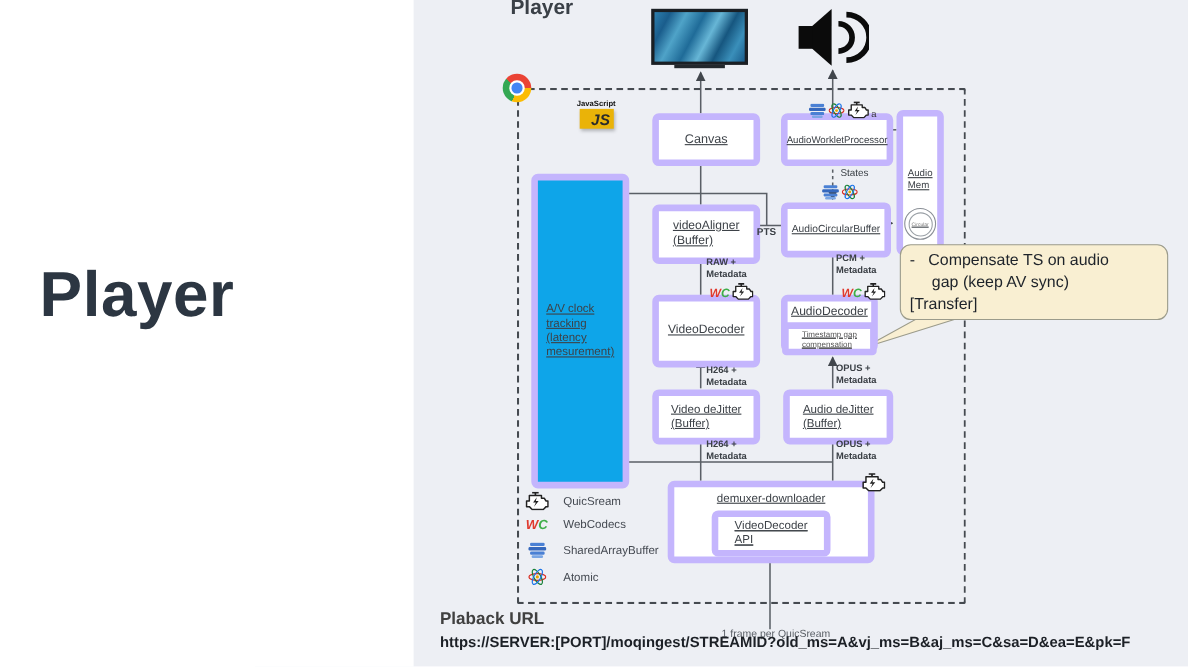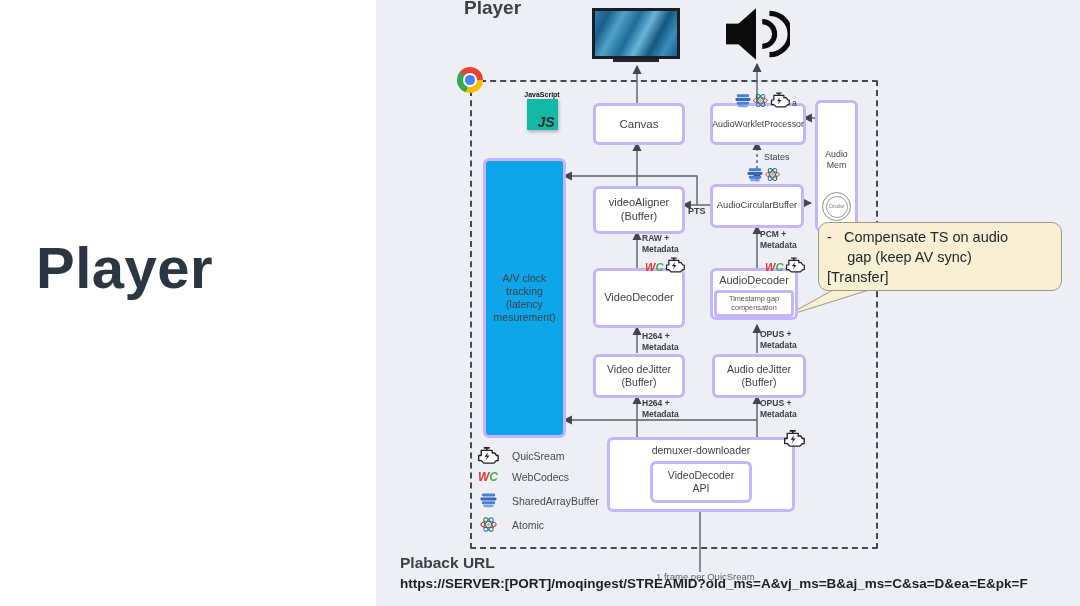--- a/index.html
+++ b/index.html
@@ -4,32 +4,32 @@
 <style>
   html,body{margin:0;padding:0;}
   body{font-family:"Liberation Sans",sans-serif;}
   .stage{position:relative;width:1080px;height:606px;background:#ffffff;overflow:hidden;}
   .slide-bg{position:absolute;left:376px;top:0;width:704px;height:606px;background:#edeff4;}
   .abs{position:absolute;}
   .big-title{left:36px;top:234px;font-size:58px;font-weight:600;color:#2c3642;letter-spacing:0.5px;}
   .slide-title{left:464px;top:-3px;font-size:19px;font-weight:600;color:#3a4047;}
   .overlay{position:absolute;left:0;top:0;pointer-events:none;}
   .browser-border{left:470px;top:80px;width:404px;height:465px;border:2.5px dashed #454a50;border-radius:2px;}
-  .box{position:absolute;background:#fff;border:3px solid #c4b5fd;border-radius:6px;
-       display:flex;align-items:center;justify-content:center;text-align:center;
-       color:#3d4248;white-space:pre-line;line-height:1.25;}
+  .box{position:absolute;background:#fff;border:6px solid #c4b5fd;border-radius:6px;
+       display:flex;align-items:center;justify-content:center;
+       color:#3d4248;white-space:pre-line;line-height:1.25;text-decoration:underline;}
   .gray-box{background:#0ea5e9;}
   .elabel{position:absolute;font-size:8.5px;font-weight:bold;color:#3b4046;white-space:pre-line;line-height:1.3;}
   .chrome{left:457px;top:67px;width:26px;height:26px;border-radius:50%;
           background:conic-gradient(from 90deg,#fbbc05 0 110deg,#34a853 110deg 220deg,#ea4335 220deg 360deg);}
   .chrome::before{content:"";position:absolute;inset:24%;background:#fff;border-radius:50%;}
   .chrome::after{content:"";position:absolute;inset:32%;background:#4285f4;border-radius:50%;}
   .jslogo{left:521px;top:91px;width:42px;text-align:center;}
   .js-caption{font-size:7px;font-weight:bold;color:#111;}
-  .js-box{position:relative;width:31px;height:31px;margin:1px auto 0;background:#14b8a6;box-shadow:1px 2px 3px rgba(0,0,0,.25);}
+  .js-box{position:relative;width:31px;height:18px;margin:1px auto 0;background:#eab308;box-shadow:1px 2px 3px rgba(0,0,0,.25);}
   .js-box span{position:absolute;right:3px;bottom:0;font-size:14px;font-weight:800;color:#2b2b2b;font-style:italic;}
   .tv{left:592px;top:8px;width:88px;height:51px;background:#1a1f24;padding:3px;box-sizing:border-box;}
   .tv-screen{width:100%;height:100%;
      background:linear-gradient(118deg,#2d7fae 0%,#1a5d8c 14%,#4fa3c8 28%,#1f6b98 44%,#67b6d6 58%,#16567f 72%,#3a8fba 86%,#1a5d8c 100%);}
   .tv::after{content:"";position:absolute;left:50%;bottom:-3px;width:46px;height:3px;background:#23282d;transform:translateX(-50%);}
   .wc{font-style:italic;font-weight:800;font-size:11px;line-height:1;}
   .wc .w{color:#e03a2f;} .wc .c{color:#3fae49;}
   .legend-row{position:absolute;display:flex;align-items:center;gap:13px;}
   .legend-label{font-size:10.5px;color:#454a52;}
   .legend-ico{width:22px;display:flex;justify-content:center;}

